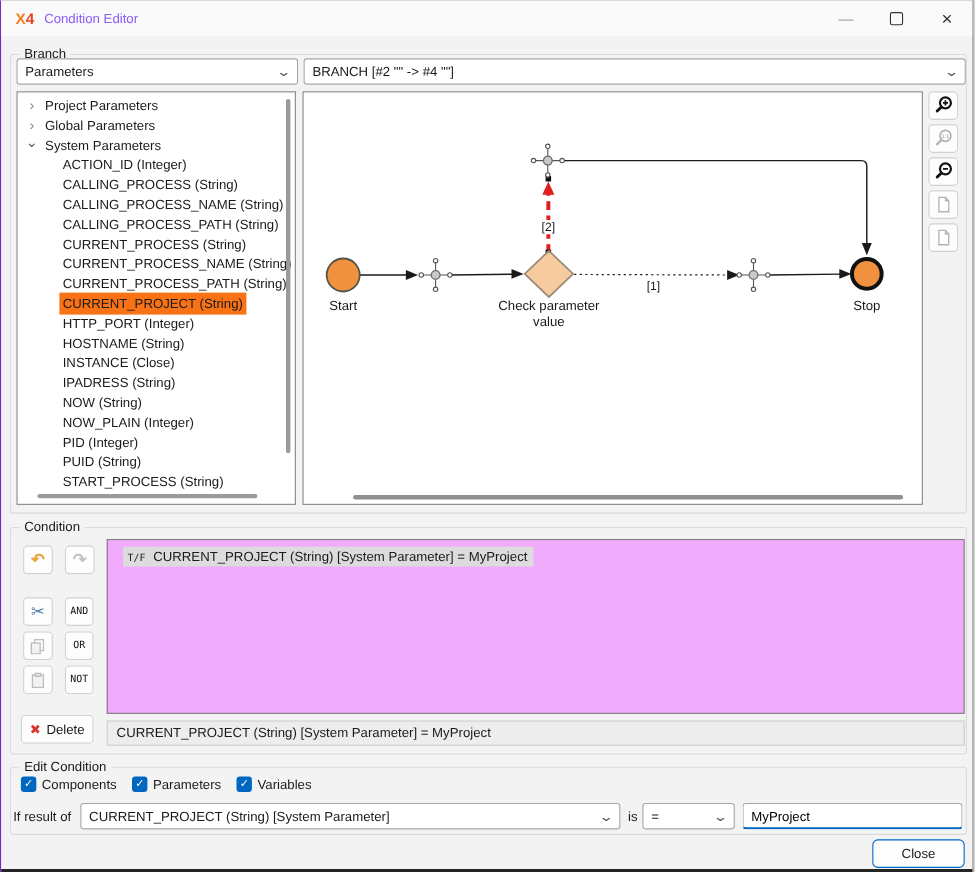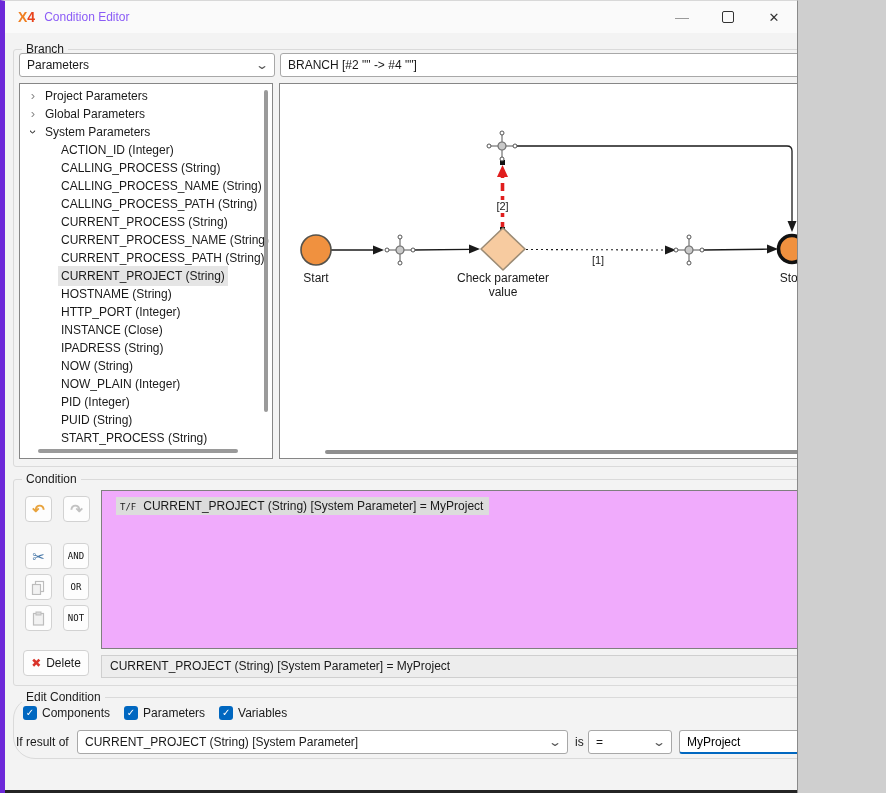--- a/index.html
+++ b/index.html
@@ -1,19 +1,19 @@
 <!DOCTYPE html>
 <html><head>
 <meta charset="utf-8">
 <style>
   html,body{margin:0;padding:0;background:#cfcfcf;}
   #window{
-    position:relative;width:798px;height:793px;box-sizing:border-box;
+    position:relative;width:885px;height:793px;box-sizing:border-box;
     background:#f3f3f3;font-family:"Liberation Sans",sans-serif;color:#1a1a1a;
-    border-left:5px solid #6d28d9;border-right:1px solid #8a8a8a;border-top:1px solid #d8d8d8;
+    border-left:1px solid #6d28d9;border-right:1px solid #8a8a8a;border-top:1px solid #d8d8d8;
     overflow:hidden;font-size:12px;
   }
   
   .titlebar{position:absolute;left:0;top:0;width:100%;height:32px;background:#fafafa;display:flex;align-items:center;}
   .logo{font-weight:bold;font-size:14px;margin-left:13px;letter-spacing:0px;}
   .logo .lx{color:#f08022;} .logo .l4{color:#e8431c;}
   .win-title{margin-left:9px;font-size:12px;color:#8b5cf6;}
   .win-btns{position:absolute;right:0;top:0;height:32px;display:flex;}
   .win-btn{width:46px;height:32px;display:flex;align-items:center;justify-content:center;font-size:13px;}
   .win-btn.min{color:#9a9a9a;font-size:14px;}
@@ -26,21 +26,21 @@
   .dropdown{position:absolute;box-sizing:border-box;height:24px;background:#fff;border:1px solid #a8a8a8;border-radius:3px;
     display:flex;align-items:center;justify-content:space-between;padding:0 7px;font-size:12px;}
   .dd-chev{color:#555;font-size:12px;line-height:10px;transform:scaleX(1.4);}
   
   .tree{position:absolute;background:#fff;border:1px solid #868686;box-sizing:border-box;overflow:hidden;padding-top:3px;}
   .tree-row{height:18px;line-height:18px;white-space:nowrap;display:flex;align-items:center;}
   .chev{display:inline-block;width:10px;margin-left:8px;margin-right:4px;color:#8a8a8a;font-size:13px;text-align:center;}
   .chev.down{transform:rotate(90deg);color:#3a3a3a;}
   .tree-row .lbl{font-size:12px;padding:1px 3px;}
   .tree-row.child{padding-left:38px;}
-  .lbl.selected{background:#e5e5e5;}
+  .lbl.selected{background:#f97316;}
   .vscroll{position:absolute;width:4px;background:#9a9a9a;border-radius:2px;}
   .hscroll{position:absolute;height:4px;background:#9a9a9a;border-radius:2px;}
   
   .diagram{position:absolute;background:#fff;border:1px solid #868686;box-sizing:border-box;}
   svg text{font-family:"Liberation Sans",sans-serif;font-size:12px;fill:#1a1a1a;text-anchor:middle;}
   svg text.small{font-size:11px;}
   .jl{stroke:#555;stroke-width:1;} .jc{fill:#fff;stroke:#555;stroke-width:1;}
   .jcenter{fill:#c9c9c9;stroke:#707070;stroke-width:1.2;}
   .flow{stroke:#1a1a1a;stroke-width:1.3;fill:none;}
   .flow.dotted{stroke-dasharray:2 3;stroke-width:1.1;}
@@ -134,24 +134,24 @@
       <div class="tree-row child">
           <span class="lbl">CURRENT_PROCESS_NAME (String)</span>
         </div>
       <div class="tree-row child">
           <span class="lbl">CURRENT_PROCESS_PATH (String)</span>
         </div>
       <div class="tree-row child">
           <span class="lbl selected">CURRENT_PROJECT (String)</span>
         </div>
       <div class="tree-row child">
+          <span class="lbl">HTTP_PORT (Integer)</span>
+        </div>
+      <div class="tree-row child">
           <span class="lbl">HOSTNAME (String)</span>
-        </div>
-      <div class="tree-row child">
-          <span class="lbl">HTTP_PORT (Integer)</span>
         </div>
       <div class="tree-row child">
           <span class="lbl">INSTANCE (Close)</span>
         </div>
       <div class="tree-row child">
           <span class="lbl">IPADRESS (String)</span>
         </div>
       <div class="tree-row child">
           <span class="lbl">NOW (String)</span>
         </div>
@@ -304,21 +304,21 @@
     </div>
 
     <div class="cond-list" style="left:87px;top:10px;width:780px;height:159px;">
       <div class="cond-row">
         <span class="tf">T/F</span><span>CURRENT_PROJECT (String) [System Parameter] = MyProject</span>
       </div>
     </div>
     <div class="cond-status" style="left:87px;top:175px;width:780px;height:23px;">CURRENT_PROJECT (String) [System Parameter] = MyProject</div>
   </div>
 
-  <div class="groupbox" style="left:8px;top:696px;width:870px;height:62px;border-radius:22px;">
+  <div class="groupbox" style="left:8px;top:696px;width:870px;height:62px;">
     <span class="gb-label">Edit Condition</span>
 
     <div class="cb-row" style="left:9px;top:8px;">
       <span class="cb-item">
         <span class="checkbox">✓</span>
         <span>Components</span>
       </span>
       <span class="cb-item">
         <span class="checkbox">✓</span>
         <span>Parameters</span>

